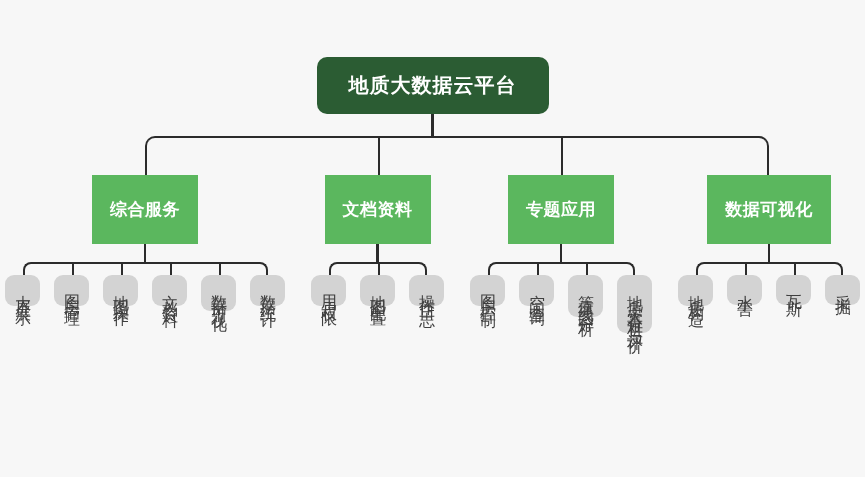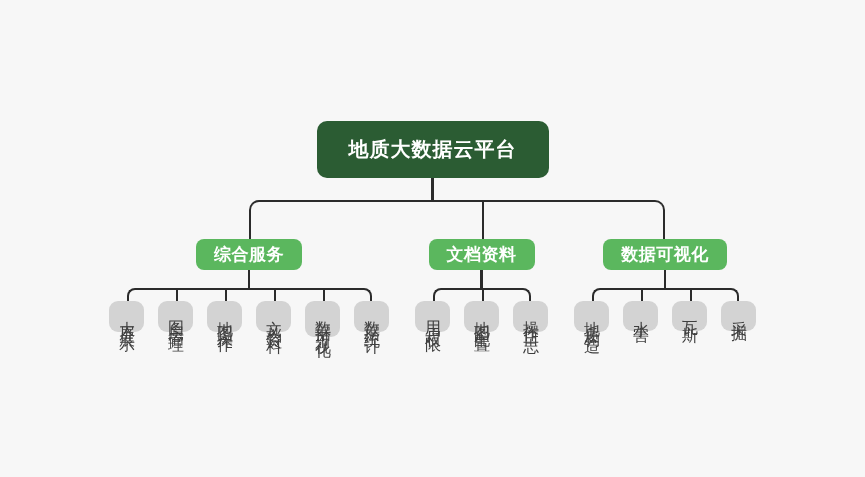--- a/index.html
+++ b/index.html
@@ -5,43 +5,43 @@
   * { margin: 0; padding: 0; box-sizing: border-box; }
   html, body {
     width: 865px; height: 477px;
     font-family: "DejaVu Sans", sans-serif;
     overflow: hidden;
   }
   body { background: var(--background, #f7f7f7); }
 
   .canvas {
     width: 865px; height: 337px;
-    display: flex; justify-content: center; align-items: flex-end;
+    display: flex; justify-content: center; align-items: center;
     padding-top: 53px;
     background: var(--background, #f7f7f7);
   }
 
   .tree { display: flex; flex-direction: column; align-items: center; }
   .tree ul { list-style: none; }
 
   
   .root-node {
     background: var(--root-bg, #2b5c33);
     color: #ffffff;
     font-size: 20px; font-weight: bold; letter-spacing: 1px;
     padding: 15px 32px;
     border-radius: 10px;
     white-space: nowrap;
   }
   .branch-node {
     background: var(--branch-bg, #5bb75e);
     color: #ffffff;
     font-size: 17px; font-weight: bold; letter-spacing: 0.5px;
-    padding: 4px 18px;
-    border-radius: 8px;
+    padding: 23px 18px;
+    border-radius: 0;
     white-space: nowrap;
   }
   .leaf-node {
     background: var(--leaf-bg, #d3d3d3);
     color: var(--leaf-text, #3f3f3f);
     writing-mode: vertical-rl;
     text-orientation: upright;
     font-size: 16px;
     letter-spacing: 5.5px;
     padding: 7px 7px 2px 7px;
@@ -159,20 +159,37 @@
             </li>
           <li>
               <div class="leaf-node">地图配置</div>
             </li>
           <li>
               <div class="leaf-node">操作日志</div>
             </li>
         </ul>
       </li>
 
+      <li>
+        <div class="branch-node">专题应用</div>
+        <ul class="leaves">
+          <li>
+              <div class="leaf-node">图层控制</div>
+            </li>
+          <li>
+              <div class="leaf-node">空间查询</div>
+            </li>
+          <li>
+              <div class="leaf-node">等值线图分析</div>
+            </li>
+          <li>
+              <div class="leaf-node">地质灾害分析与评价</div>
+            </li>
+        </ul>
+      </li>
 
       <li>
         <div class="branch-node">数据可视化</div>
         <ul class="leaves">
           <li>
               <div class="leaf-node">地质构造</div>
             </li>
           <li>
               <div class="leaf-node">水害</div>
             </li>

